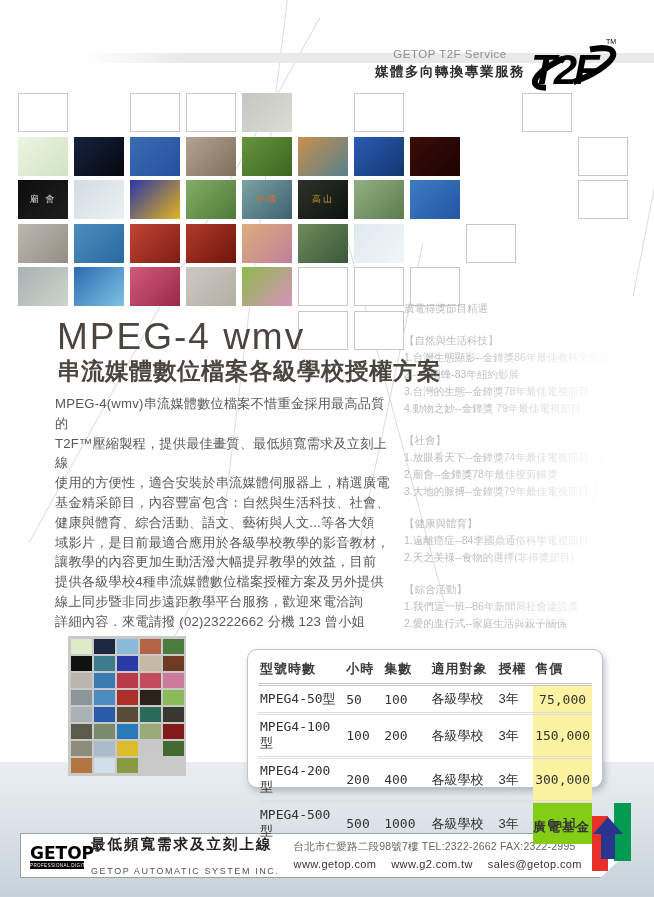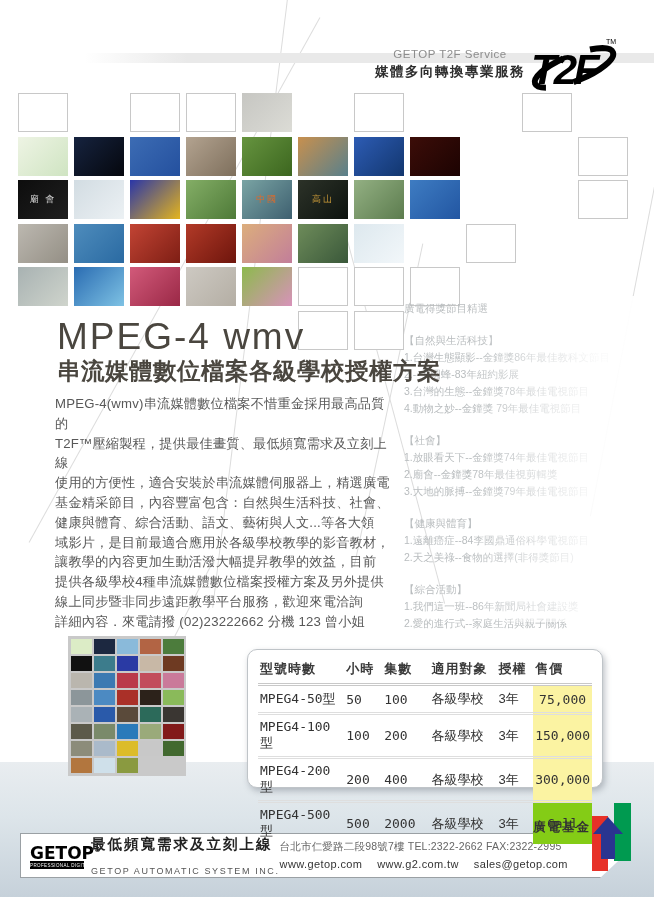--- a/index.html
+++ b/index.html
@@ -83,21 +83,21 @@
           clip-path:polygon(0 0,100% 0,100% 52%,96.2% 100%,0 100%);}
   .getop-logo{margin-left:9px;width:56px;flex:none;}
   .getop-word{font-weight:bold;font-size:17px;color:#000;letter-spacing:0;line-height:16px;
               font-family:"DejaVu Sans","Liberation Sans",sans-serif;}
   .getop-reg{font-size:7px;vertical-align:super;}
   .getop-strip{background:#000;color:#fff;font-size:4.5px;text-align:center;padding:1.5px 0;
                letter-spacing:.4px;width:54px;margin-top:1px;white-space:nowrap;overflow:hidden;}
   .co-block{margin-left:5px;flex:none;}
   .co-zh{font-size:14.5px;font-weight:bold;color:#222;letter-spacing:2px;}
   .co-en{font-size:9px;color:#555;letter-spacing:1.6px;margin-top:12px;}
-  .contact-block{margin-left:0;flex:none;}
+  .contact-block{margin-left:14px;flex:none;}
   .addr{font-size:10.5px;color:#666;letter-spacing:.2px;}
   .links{font-size:11px;color:#333;margin-top:3px;letter-spacing:.4px;}
 </style>
 </head>
 <body>
 
 <div class="page">
 
   <div class="diag d1"></div>
   <div class="diag d2"></div>
@@ -247,21 +247,21 @@
             <td>MPEG4-200型</td>
             <td>200</td>
             <td>400</td>
             <td class="cjk">各級學校</td>
             <td class="cjk">3年</td>
             <td class="price" style="background: rgb(251, 243, 162);">300,000</td>
           </tr>
           <tr>
             <td>MPEG4-500型</td>
             <td>500</td>
-            <td>2000</td>
+            <td>1000</td>
             <td class="cjk">各級學校</td>
             <td class="cjk">3年</td>
             <td class="price" style="background: #84cc16;">Call</td>
           </tr>
         </tbody>
     </table>
   </div>
 
   <div class="mosaic" id="mosaic">
       <div style="background: rgb(220, 236, 198);"></div>

